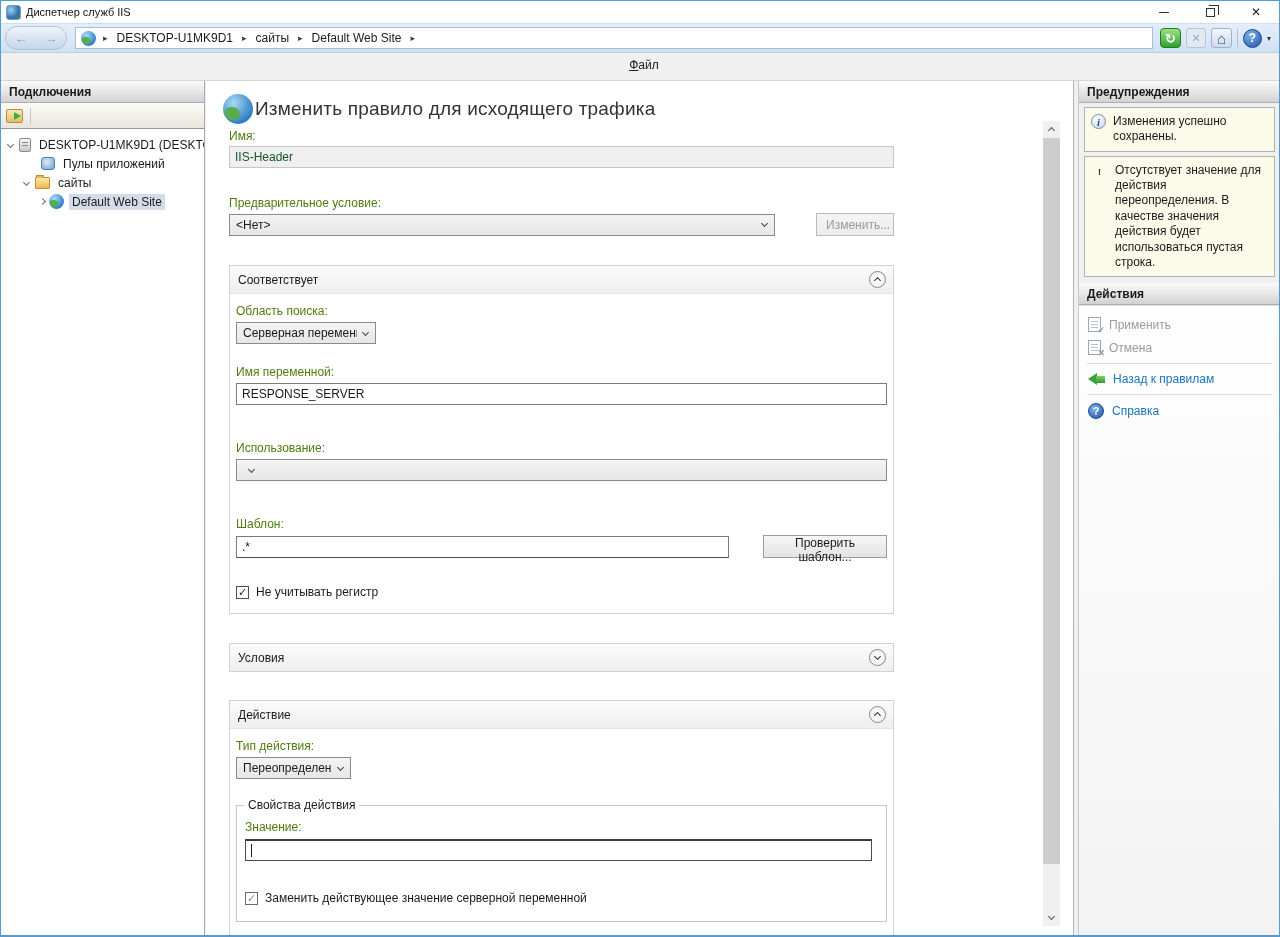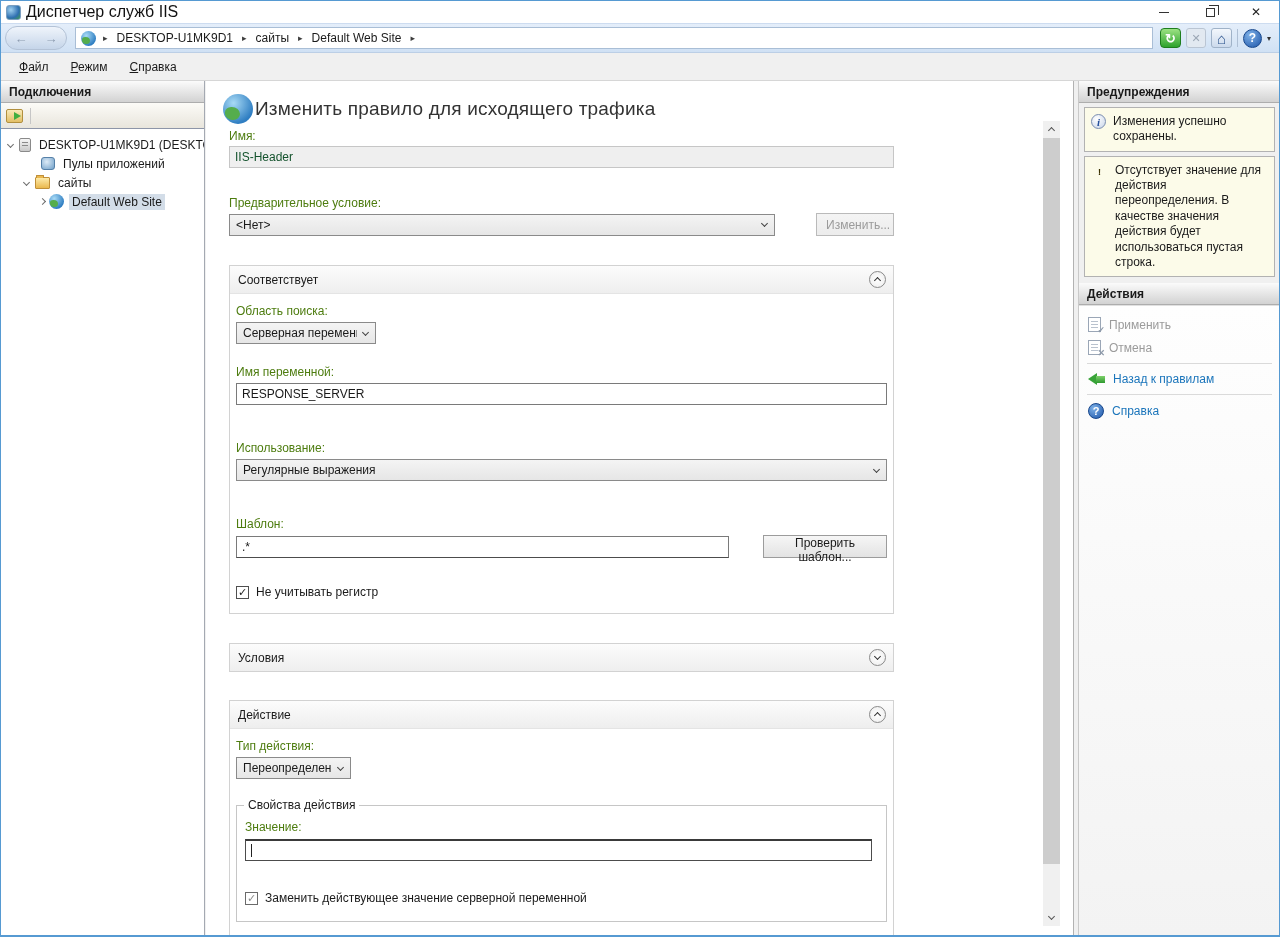--- a/index.html
+++ b/index.html
@@ -4,21 +4,21 @@
 <style>
   * { margin:0; padding:0; box-sizing:border-box; }
   html,body { width:1280px; height:937px; overflow:hidden; }
   body { font-family:"Liberation Sans", sans-serif; font-size:12px; color:#1a1a1a; background:#fff; }
   #window { position:relative; width:1280px; height:937px; border:1px solid #569ad2; border-bottom-width:2px; background:#f0f0f0; overflow:hidden; }
 
   
   .titlebar { position:absolute; top:0; left:0; right:0; height:22px; background:#fff; display:flex; align-items:center; padding-left:5px; }
   .app-icon { width:15px; height:15px; margin-right:5px; border-radius:3px;
     background:radial-gradient(circle at 30% 30%, #9fd0ef, #2e6fb0 62%, #3f9a4d 100%); border:1px solid #7a9ec0; }
-  .titlebar-title { font-size:16px; color:#111; }
+  .titlebar-title { font-size:11px; color:#111; }
   .win-controls { margin-left:auto; display:flex; height:100%; }
   .win-btn { width:46px; display:flex; align-items:center; justify-content:center; }
   .min-glyph { width:10px; height:1px; background:#333; }
   .restore-glyph { width:9px; height:9px; border:1px solid #333; position:relative; background:#fff; }
   .restore-glyph::before { content:""; position:absolute; left:2px; top:-4px; width:9px; height:9px;
     border-top:1px solid #333; border-right:1px solid #333; }
   .close-glyph { font-size:12px; color:#222; line-height:1; }
 
   
   .addressrow { position:absolute; top:22px; left:0; right:0; height:30px;
@@ -43,21 +43,21 @@
     background:#e2e9f1; display:flex; align-items:center; justify-content:center; font-size:11px; }
   .tool-home { width:21px; height:20px; border-radius:3px; border:1px solid #9fb2c8; color:#27508a;
     background:linear-gradient(#f3f7fc,#ccdaec); display:flex; align-items:center; justify-content:center; font-size:15px; }
   .tool-sep { width:1px; height:18px; background:#aebfd4; }
   .tool-help { width:19px; height:19px; border-radius:50%; border:1px solid #17478c; color:#fff; font-weight:bold;
     background:radial-gradient(circle at 35% 30%, #7fb2e8, #1c54a8); display:flex; align-items:center; justify-content:center; font-size:12px; }
   .tool-caret { font-size:8px; color:#333; }
 
   
   .menubar { position:absolute; top:52px; left:0; right:0; height:28px; background:#f0f0f0;
-    display:flex; align-items:center; padding-left:8px; gap:2px; border-bottom:1px solid #d6d6d6; }
+    display:flex; align-items:center; padding-left:8px; gap:2px; border-bottom:1px solid #d6d6d6;flex-direction:column; }
   .menu-item { padding:5px 10px; }
   .mnemonic { text-decoration:underline; }
 
   
   .panel-header { height:22px; background:linear-gradient(#fbfbfb,#d2d2d2); border-bottom:1px solid #adadad;
     font-weight:bold; display:flex; align-items:center; padding-left:8px; flex:none; }
 
   
   .connections { position:absolute; left:0; top:80px; width:204px; bottom:0; background:#fff;
     border-right:1px solid #a4a9b2; display:flex; flex-direction:column; }
@@ -271,21 +271,20 @@
             <span class="combo-chev"></span>
           </div>
 
           <label class="lbl" style="margin-top:21px;">Имя переменной:</label>
           <input class="ti" style="margin-top: 4px;" value="RESPONSE_SERVER">
 
           <div class="row" style="margin-top:36px;">
             <div style="flex:1;">
               <label class="lbl">Использование:</label>
               <div class="combo" style="margin-top:4px;">
-                <span class="combo-value">Регулярные выражения</span>
                 <span class="combo-chev"></span>
               </div>
             </div>
           </div>
 
           <label class="lbl" style="margin-top:36px;">Шаблон:</label>
           <div class="row" style="margin-top:4px;">
             <input class="ti" style="width: 521px; border-bottom-color: rgb(76, 76, 76);" value=".*">
             <button class="btn" style="margin-left:2px; width:130px;">Проверить шаблон...</button>
           </div>

